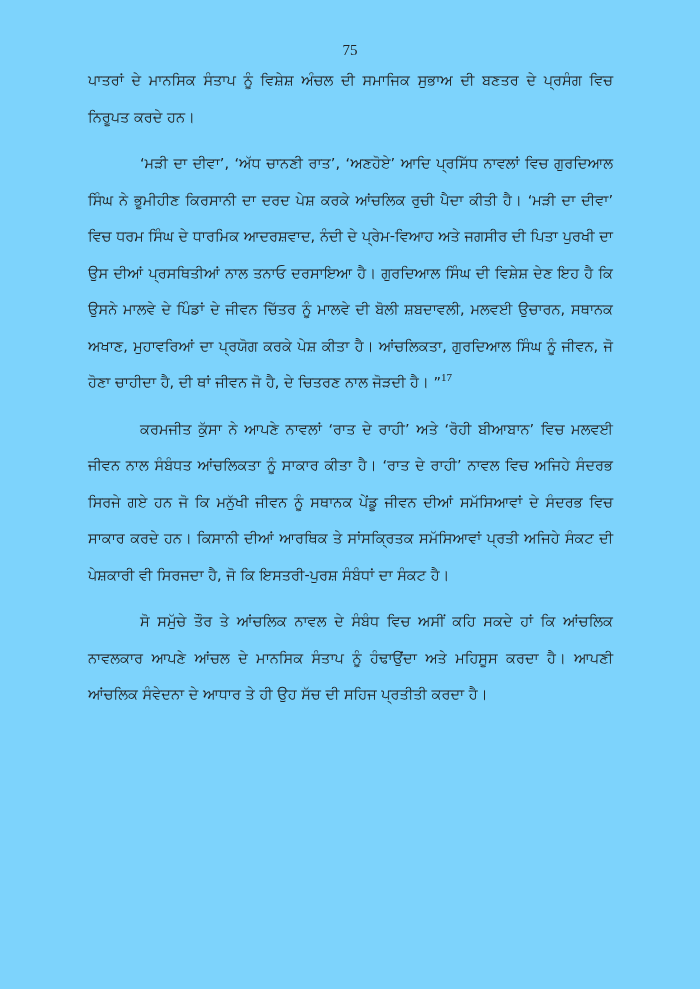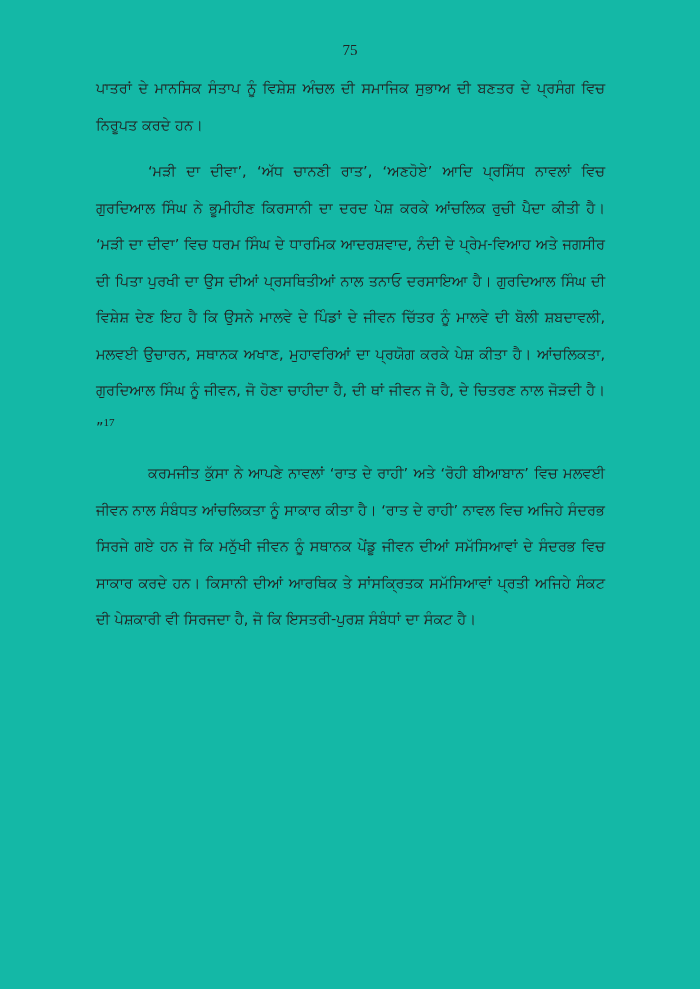--- a/index.html
+++ b/index.html
@@ -13,21 +13,21 @@
       position: relative;
       overflow: hidden;
       color: #1a1a1a;
     }
     .page {
       position: absolute;
       left: 0;
       top: 0;
       width: 700px;
       height: 989px;
-      background: #14b8a6;
+      background: #7dd3fc;
     }
     .page-number {
       position: absolute;
       top: 42px;
       left: 0;
       width: 700px;
       text-align: center;
       font-family: "Liberation Serif", "DejaVu Serif", serif;
       font-size: 15px;
       color: #222;
@@ -36,21 +36,21 @@
       position: absolute;
       left: 88px;
       top: 62px;
       width: 525px;
       font-family: "DejaVu Sans", "Liberation Sans", sans-serif;
       font-size: 14.5px;
       line-height: 36.5px;
       color: #222;
     }
     .para {
-      margin: 8px;
+      margin: 0;
       text-align: justify;
       text-align-last: left;
     }
     .para.indent {
       text-indent: 52px;
     }
     .para + .para {
       margin-top: 10px;
     }
     sup.fn {
@@ -66,14 +66,15 @@
 <div class="page">
   <div class="page-number">75</div>
 
   <div class="body-text">
     <p class="para"><span>ਪਾਤਰਾਂ ਦੇ ਮਾਨਸਿਕ ਸੰਤਾਪ ਨੂੰ ਵਿਸ਼ੇਸ਼ ਅੰਚਲ ਦੀ ਸਮਾਜਿਕ ਸੁਭਾਅ ਦੀ ਬਣਤਰ ਦੇ ਪ੍ਰਸੰਗ ਵਿਚ ਨਿਰੂਪਤ ਕਰਦੇ ਹਨ।</span></p>
 
     <p class="para indent"><span>‘ਮੜੀ ਦਾ ਦੀਵਾ’, ‘ਅੱਧ ਚਾਨਣੀ ਰਾਤ’, ‘ਅਣਹੋਏ’ ਆਦਿ ਪ੍ਰਸਿੱਧ ਨਾਵਲਾਂ ਵਿਚ ਗੁਰਦਿਆਲ ਸਿੰਘ ਨੇ ਭੂਮੀਹੀਣ ਕਿਰਸਾਨੀ ਦਾ ਦਰਦ ਪੇਸ਼ ਕਰਕੇ ਆਂਚਲਿਕ ਰੁਚੀ ਪੈਦਾ ਕੀਤੀ ਹੈ। ‘ਮੜੀ ਦਾ ਦੀਵਾ’ ਵਿਚ ਧਰਮ ਸਿੰਘ ਦੇ ਧਾਰਮਿਕ ਆਦਰਸ਼ਵਾਦ, ਨੰਦੀ ਦੇ ਪ੍ਰੇਮ-ਵਿਆਹ ਅਤੇ ਜਗਸੀਰ ਦੀ ਪਿਤਾ ਪੁਰਖੀ ਦਾ ਉਸ ਦੀਆਂ ਪ੍ਰਸਥਿਤੀਆਂ ਨਾਲ ਤਨਾਓ ਦਰਸਾਇਆ ਹੈ। ਗੁਰਦਿਆਲ ਸਿੰਘ ਦੀ ਵਿਸ਼ੇਸ਼ ਦੇਣ ਇਹ ਹੈ ਕਿ ਉਸਨੇ ਮਾਲਵੇ ਦੇ ਪਿੰਡਾਂ ਦੇ ਜੀਵਨ ਚਿੱਤਰ ਨੂੰ ਮਾਲਵੇ ਦੀ ਬੋਲੀ ਸ਼ਬਦਾਵਲੀ, ਮਲਵਈ ਉਚਾਰਨ, ਸਥਾਨਕ ਅਖਾਣ, ਮੁਹਾਵਰਿਆਂ ਦਾ ਪ੍ਰਯੋਗ ਕਰਕੇ ਪੇਸ਼ ਕੀਤਾ ਹੈ। ਆਂਚਲਿਕਤਾ, ਗੁਰਦਿਆਲ ਸਿੰਘ ਨੂੰ ਜੀਵਨ, ਜੋ ਹੋਣਾ ਚਾਹੀਦਾ ਹੈ, ਦੀ ਥਾਂ ਜੀਵਨ ਜੋ ਹੈ, ਦੇ ਚਿਤਰਣ ਨਾਲ ਜੋੜਦੀ ਹੈ। ”</span><sup class="fn">17</sup></p>
 
     <p class="para indent"><span>ਕਰਮਜੀਤ ਕੁੱਸਾ ਨੇ ਆਪਣੇ ਨਾਵਲਾਂ ‘ਰਾਤ ਦੇ ਰਾਹੀ’ ਅਤੇ ‘ਰੋਹੀ ਬੀਆਬਾਨ’ ਵਿਚ ਮਲਵਈ ਜੀਵਨ ਨਾਲ ਸੰਬੰਧਤ ਆਂਚਲਿਕਤਾ ਨੂੰ ਸਾਕਾਰ ਕੀਤਾ ਹੈ। ‘ਰਾਤ ਦੇ ਰਾਹੀ’ ਨਾਵਲ ਵਿਚ ਅਜਿਹੇ ਸੰਦਰਭ ਸਿਰਜੇ ਗਏ ਹਨ ਜੋ ਕਿ ਮਨੁੱਖੀ ਜੀਵਨ ਨੂੰ ਸਥਾਨਕ ਪੇਂਡੂ ਜੀਵਨ ਦੀਆਂ ਸਮੱਸਿਆਵਾਂ ਦੇ ਸੰਦਰਭ ਵਿਚ ਸਾਕਾਰ ਕਰਦੇ ਹਨ। ਕਿਸਾਨੀ ਦੀਆਂ ਆਰਥਿਕ ਤੇ ਸਾਂਸਕ੍ਰਿਤਕ ਸਮੱਸਿਆਵਾਂ ਪ੍ਰਤੀ ਅਜਿਹੇ ਸੰਕਟ ਦੀ ਪੇਸ਼ਕਾਰੀ ਵੀ ਸਿਰਜਦਾ ਹੈ, ਜੋ ਕਿ ਇਸਤਰੀ-ਪੁਰਸ਼ ਸੰਬੰਧਾਂ ਦਾ ਸੰਕਟ ਹੈ।</span></p>
 
+    <p class="para indent"><span>ਸੋ ਸਮੁੱਚੇ ਤੌਰ ਤੇ ਆਂਚਲਿਕ ਨਾਵਲ ਦੇ ਸੰਬੰਧ ਵਿਚ ਅਸੀਂ ਕਹਿ ਸਕਦੇ ਹਾਂ ਕਿ ਆਂਚਲਿਕ ਨਾਵਲਕਾਰ ਆਪਣੇ ਆਂਚਲ ਦੇ ਮਾਨਸਿਕ ਸੰਤਾਪ ਨੂੰ ਹੰਢਾਉਂਦਾ ਅਤੇ ਮਹਿਸੂਸ ਕਰਦਾ ਹੈ। ਆਪਣੀ ਆਂਚਲਿਕ ਸੰਵੇਦਨਾ ਦੇ ਆਧਾਰ ਤੇ ਹੀ ਉਹ ਸੱਚ ਦੀ ਸਹਿਜ ਪ੍ਰਤੀਤੀ ਕਰਦਾ ਹੈ।</span></p>
   </div>
 </div>
 
 </body></html>

